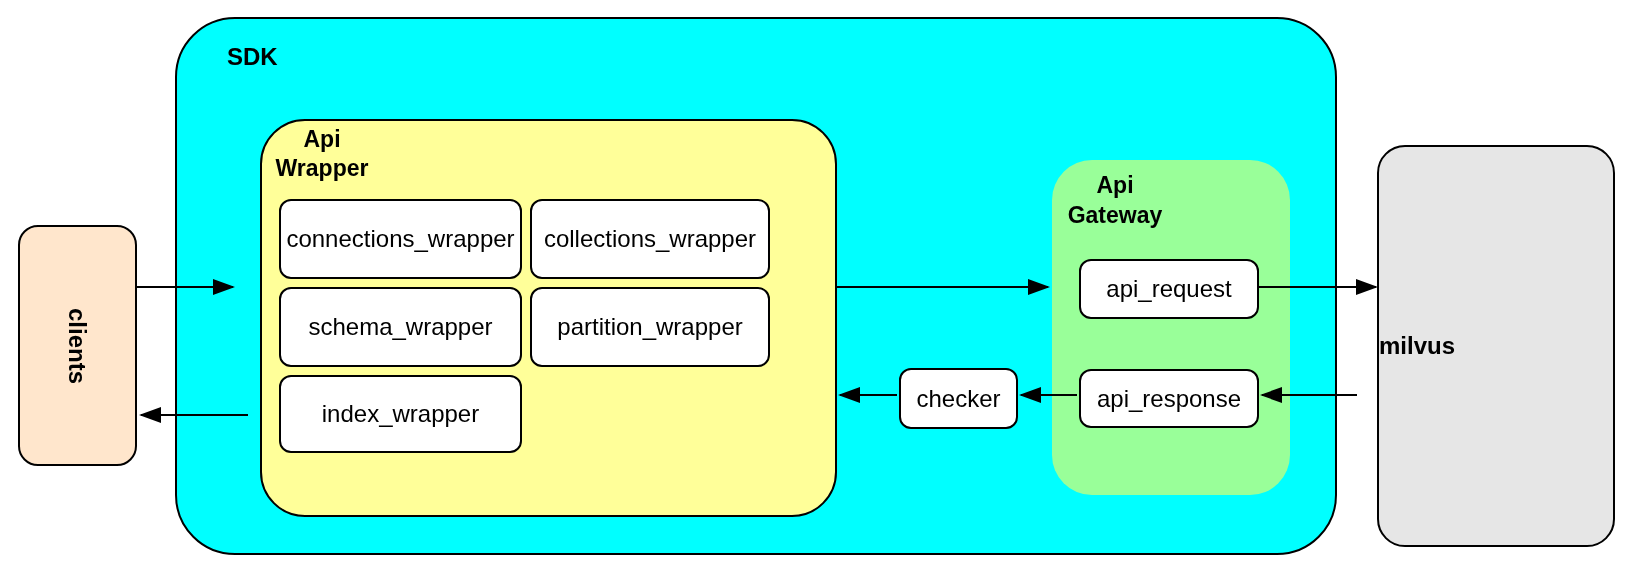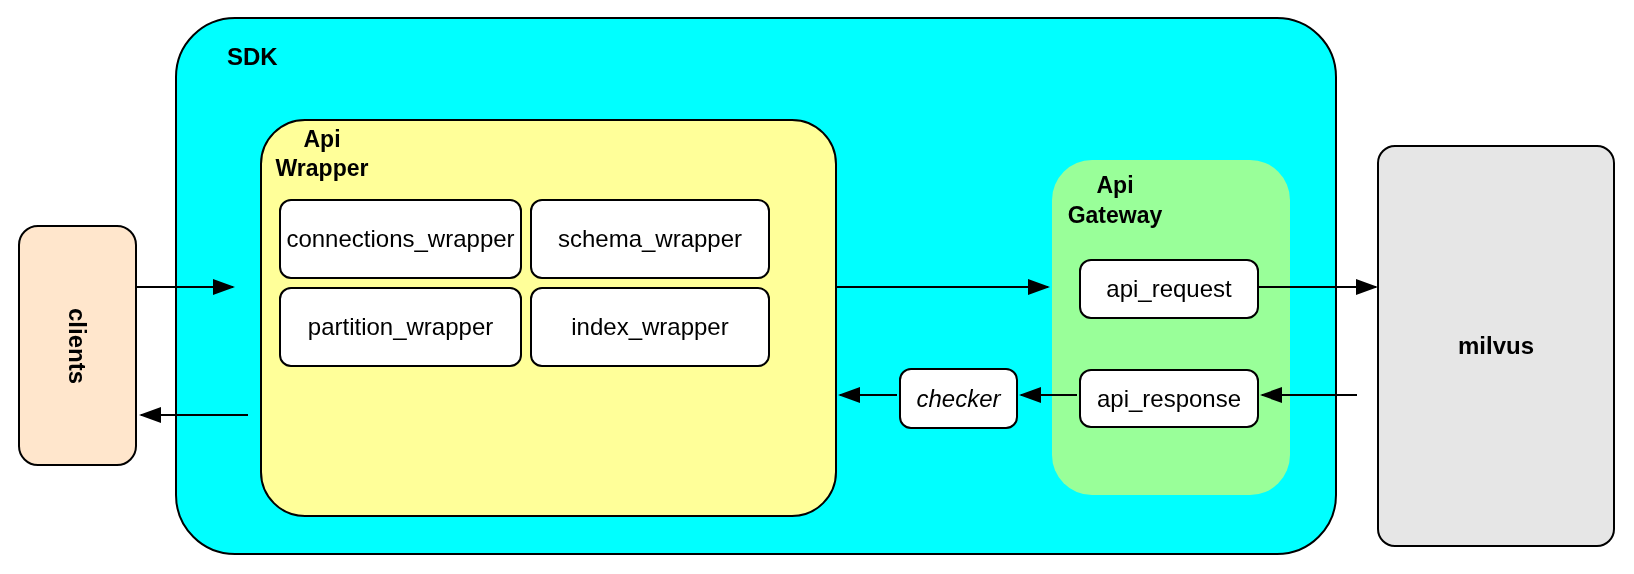--- a/index.html
+++ b/index.html
@@ -54,21 +54,21 @@
     background:#ffffff;border:2px solid #000;border-radius:12px;
     display:flex;align-items:center;justify-content:center;
     font-size:24px;color:#000;white-space:nowrap;
   }
 
   
   .checker{
     left:722px;top:349px;width:119px;height:61px;
     background:#ffffff;border:2px solid #000;border-radius:12px;
     display:flex;align-items:center;justify-content:center;
-    font-size:24px;color:#000;font-style:italic;
+    font-size:24px;color:#000;
   }
 
   
   .gateway{
     left:875px;top:141px;width:238px;height:335px;
     background:#99ff99;border-radius:40px;
   }
   .gateway-lbl{
     position:absolute;left:13px;top:10px;width:100px;
     text-align:center;font-weight:bold;font-size:23px;line-height:30px;color:#000;
@@ -78,22 +78,22 @@
   .gwbox{
     box-sizing:border-box;
     background:#ffffff;border:2px solid #000;border-radius:12px;
     display:flex;align-items:center;justify-content:center;
     font-size:24px;color:#000;white-space:nowrap;
   }
 
   
   .milvus{
     left:1377px;top:145px;width:238px;height:402px;
-    background:#e6e6e6;border:2px solid #000;border-radius:18px;
-    display:flex;align-items:center;justify-content:center;
+    background:#e6e6e6;border:2px solid #000;border-radius:28px;
+    display:flex;align-items:center;
     font-weight:bold;font-size:24px;color:#000;
   }
 
   
   .arrows{
     position:absolute;left:0;top:0;width:1634px;height:574px;
     pointer-events:none;
   }
 </style>
 </head>
@@ -108,20 +108,21 @@
   <div class="box sdk">
     <div class="sdk-lbl">SDK</div>
 
     <div class="box wrapper">
       <div class="wrapper-lbl">
         <div>Api</div>
         <div>Wrapper</div>
       </div>
       <div class="modgrid">
         <div class="module">connections_wrapper</div>
+        <div class="module">collections_wrapper</div>
         <div class="module">schema_wrapper</div>
         <div class="module">partition_wrapper</div>
         <div class="module">index_wrapper</div>
       </div>
     </div>
 
     <div class="box checker">checker</div>
 
     <div class="box gateway">
       <div class="gateway-lbl">

